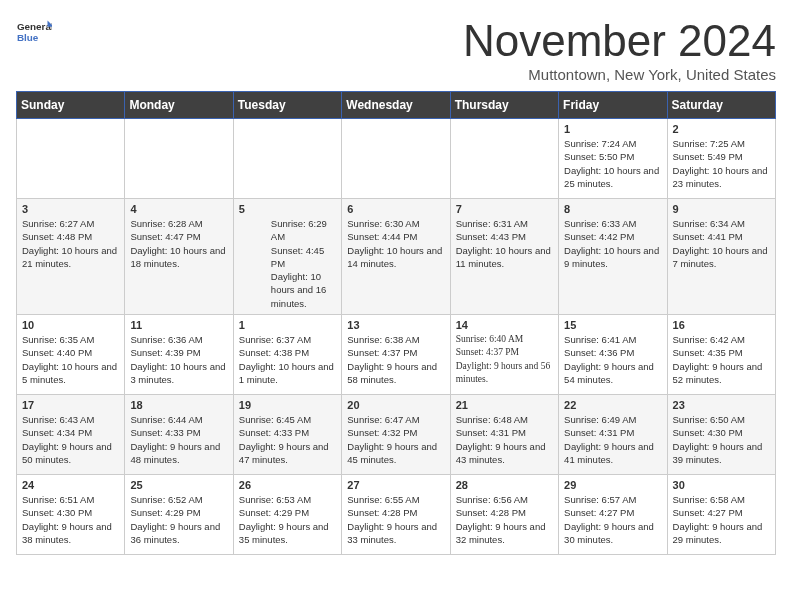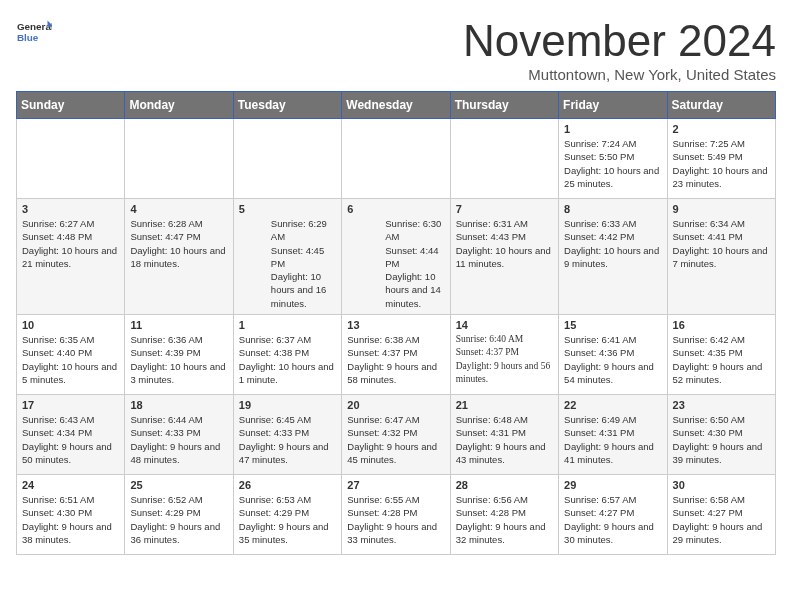--- a/index.html
+++ b/index.html
@@ -41,21 +41,21 @@
     .subtitle {
       font-size: 15px;
       color: #555;
     }
     table {
       width: 100%;
       border-collapse: collapse;
       table-layout: fixed;
     }
     thead th {
-      background-color: #737373;
+      background-color: #404040;
       color: #fff;
       padding: 6px 4px;
       font-size: 12px;
       font-weight: bold;
       text-align: left;
       border: 1px solid #3a62b0;
     }
     tbody td {
       border: 1px solid #ccc;
       vertical-align: top;
@@ -149,21 +149,21 @@
 Daylight: 10 hours and 18 minutes.</div>
         </td>
         <td>
           <span class="day-num">5</span>
           <div class="day-info" style="white-space: pre-line; margin-left: 32px;">Sunrise: 6:29 AM
 Sunset: 4:45 PM
 Daylight: 10 hours and 16 minutes.</div>
         </td>
         <td>
           <span class="day-num">6</span>
-          <div class="day-info" style="white-space: pre-line; margin-left: 38px;">Sunrise: 6:30 AM
+          <div class="day-info" style="white-space: pre-line;">Sunrise: 6:30 AM
 Sunset: 4:44 PM
 Daylight: 10 hours and 14 minutes.</div>
         </td>
         <td>
           <span class="day-num">7</span>
           <div class="day-info" style="white-space: pre-line;">Sunrise: 6:31 AM
 Sunset: 4:43 PM
 Daylight: 10 hours and 11 minutes.</div>
         </td>
         <td>

